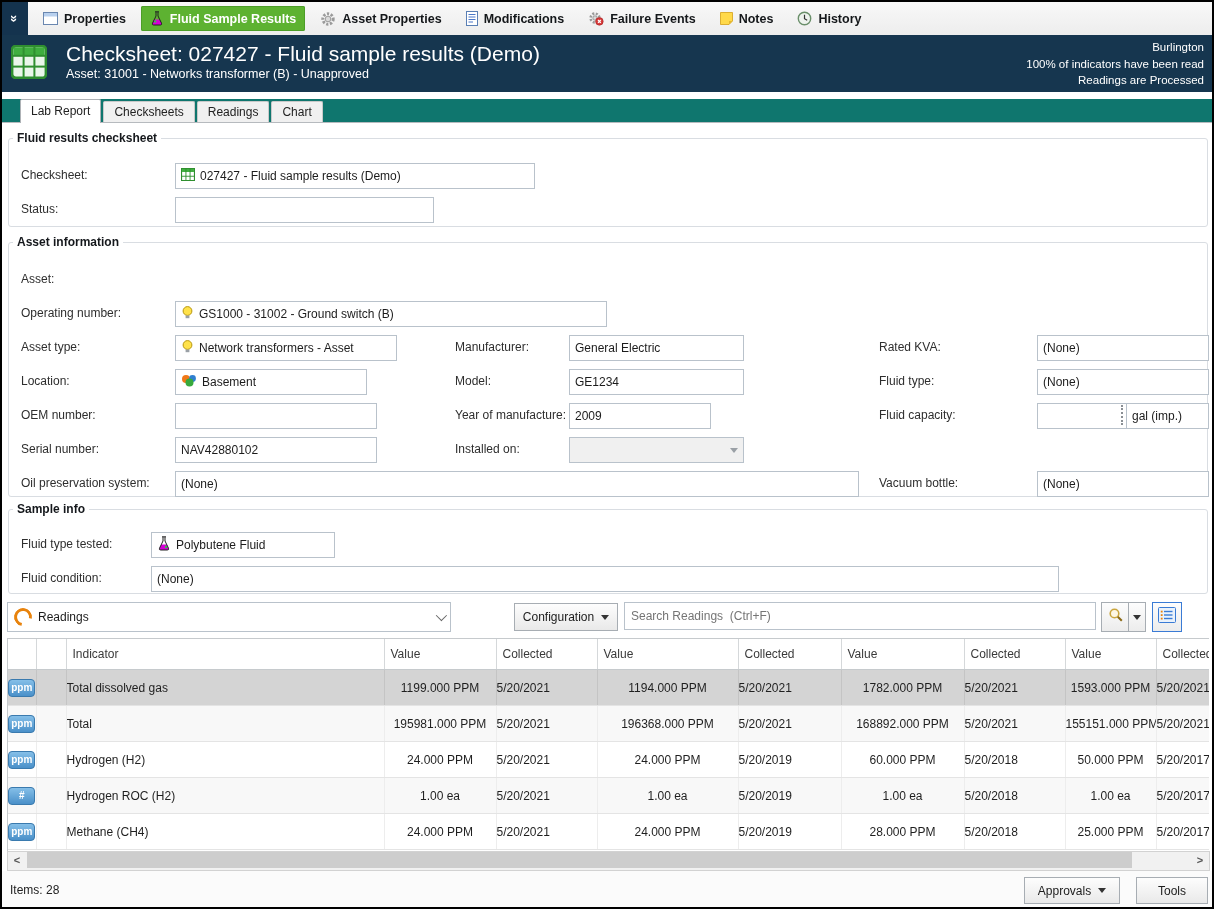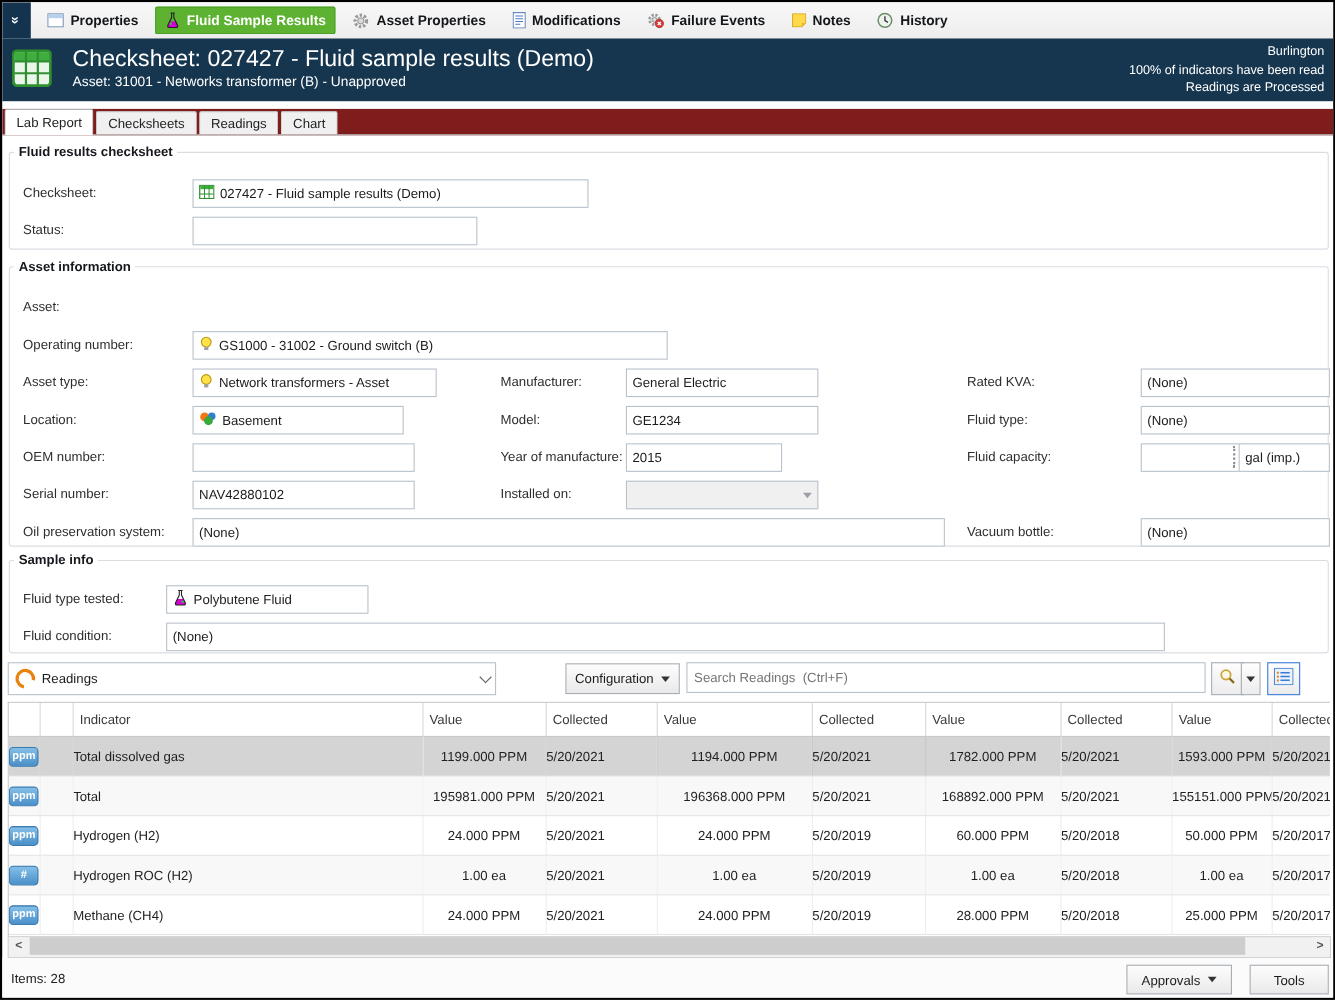--- a/index.html
+++ b/index.html
@@ -14,21 +14,21 @@
   .ticon{display:inline-flex;align-items:center;justify-content:center;}
 
   
   .band{position:absolute;left:0;top:33px;width:100%;height:57px;background:#16364f;color:#fff;}
   .band .bicon{position:absolute;left:9px;top:10px;}
   .band .btitle{position:absolute;left:64px;top:7px;font-size:21px;}
   .band .bsub{position:absolute;left:64px;top:32px;font-size:12.5px;}
   .band .bright{position:absolute;right:8px;top:4px;text-align:right;font-size:11.5px;line-height:1.45;}
 
   
-  .tabstrip{position:absolute;left:0;top:97px;width:100%;height:24px;display:flex;align-items:flex-end;gap:2px;padding-left:2px;border-bottom:1px solid #b6babe;background:#7f1d1d;box-sizing:border-box;}
+  .tabstrip{position:absolute;left:0;top:97px;width:100%;height:24px;display:flex;align-items:flex-end;gap:2px;padding-left:18px;border-bottom:1px solid #b6babe;background:#0f766e;box-sizing:border-box;}
   .tab{height:20px;line-height:20px;padding:0 10px;font-size:12px;color:#222;background:#f0f0f0;border:1px solid #c9c9c9;border-bottom:none;border-radius:2px 2px 0 0;cursor:pointer;white-space:nowrap;}
   .tab.active{height:23px;line-height:23px;background:#fff;border-color:#aeb2b6;margin-bottom:-1px;}
 
   
   fieldset.grp{position:absolute;left:6px;width:1198px;margin:0;padding:0;border:1px solid #d9dde2;border-radius:3px;background:#fff;}
   fieldset.grp legend{font-size:12px;font-weight:bold;color:#15181c;padding:0 4px;margin-left:4px;}
   .flabel{position:absolute;height:24px;line-height:24px;font-size:12px;color:#2e2e2e;white-space:nowrap;}
   .field{position:absolute;height:24px;background:#fff;border:1px solid #b9c2cb;display:flex;align-items:center;gap:5px;padding:0 5px;font-size:12px;color:#1c1c1c;white-space:nowrap;overflow:hidden;}
   .field.disabled{background:#f0f0f0;color:#777;}
   .combo-arrow{margin-left:auto;width:0;height:0;border-left:4px solid transparent;border-right:4px solid transparent;border-top:5px solid #9aa0a6;}
@@ -250,21 +250,21 @@
     <div class="field" style="left:1028px;top:120px;width:160px;">
       <span>(None)</span>
     </div>
 
     <div class="flabel" style="left:12px;top:154px;">OEM number:</div>
     <div class="field" style="left:166px;top:154px;width:190px;">
       <span></span>
     </div>
     <div class="flabel" style="left:446px;top:154px;">Year of manufacture:</div>
     <div class="field" style="left:560px;top:154px;width:130px;">
-      <span>2015</span>
+      <span>2009</span>
     </div>
     <div class="flabel" style="left:870px;top:154px;">Fluid capacity:</div>
     <div class="field" style="left:1028px;top:154px;width:82px;">
       <span></span>
     </div>
     <div class="dots" style="left:1112px;top:156px;"></div>
     <div class="field" style="left:1117px;top:154px;width:71px;">
       <span>gal (imp.)</span>
     </div>
 

